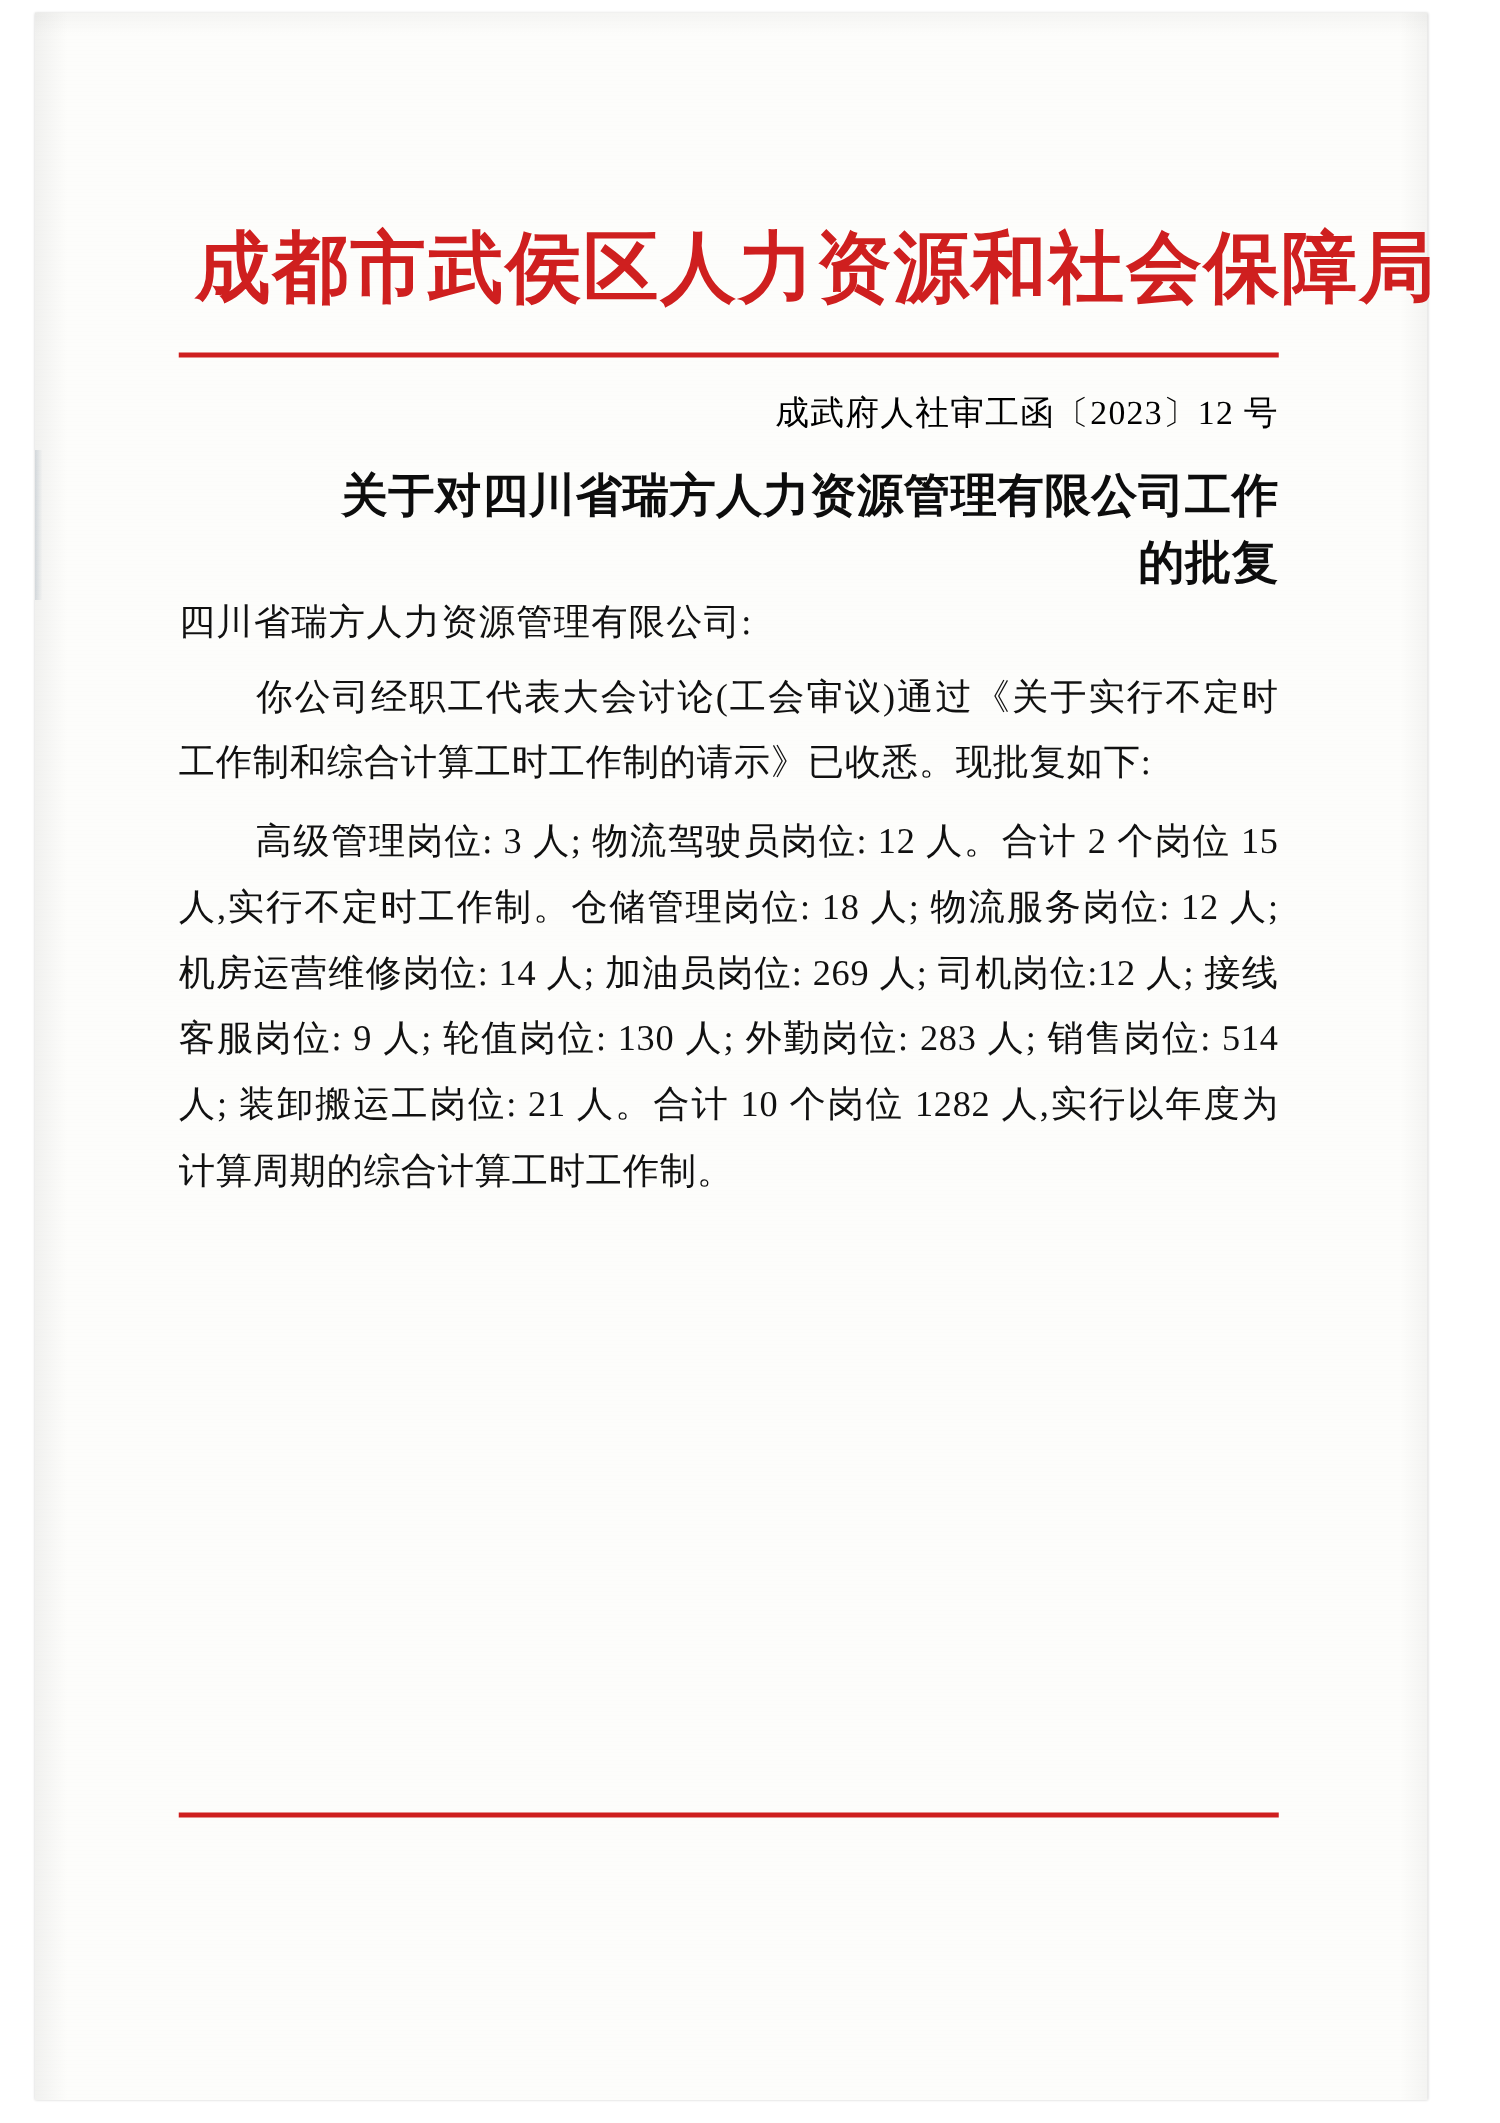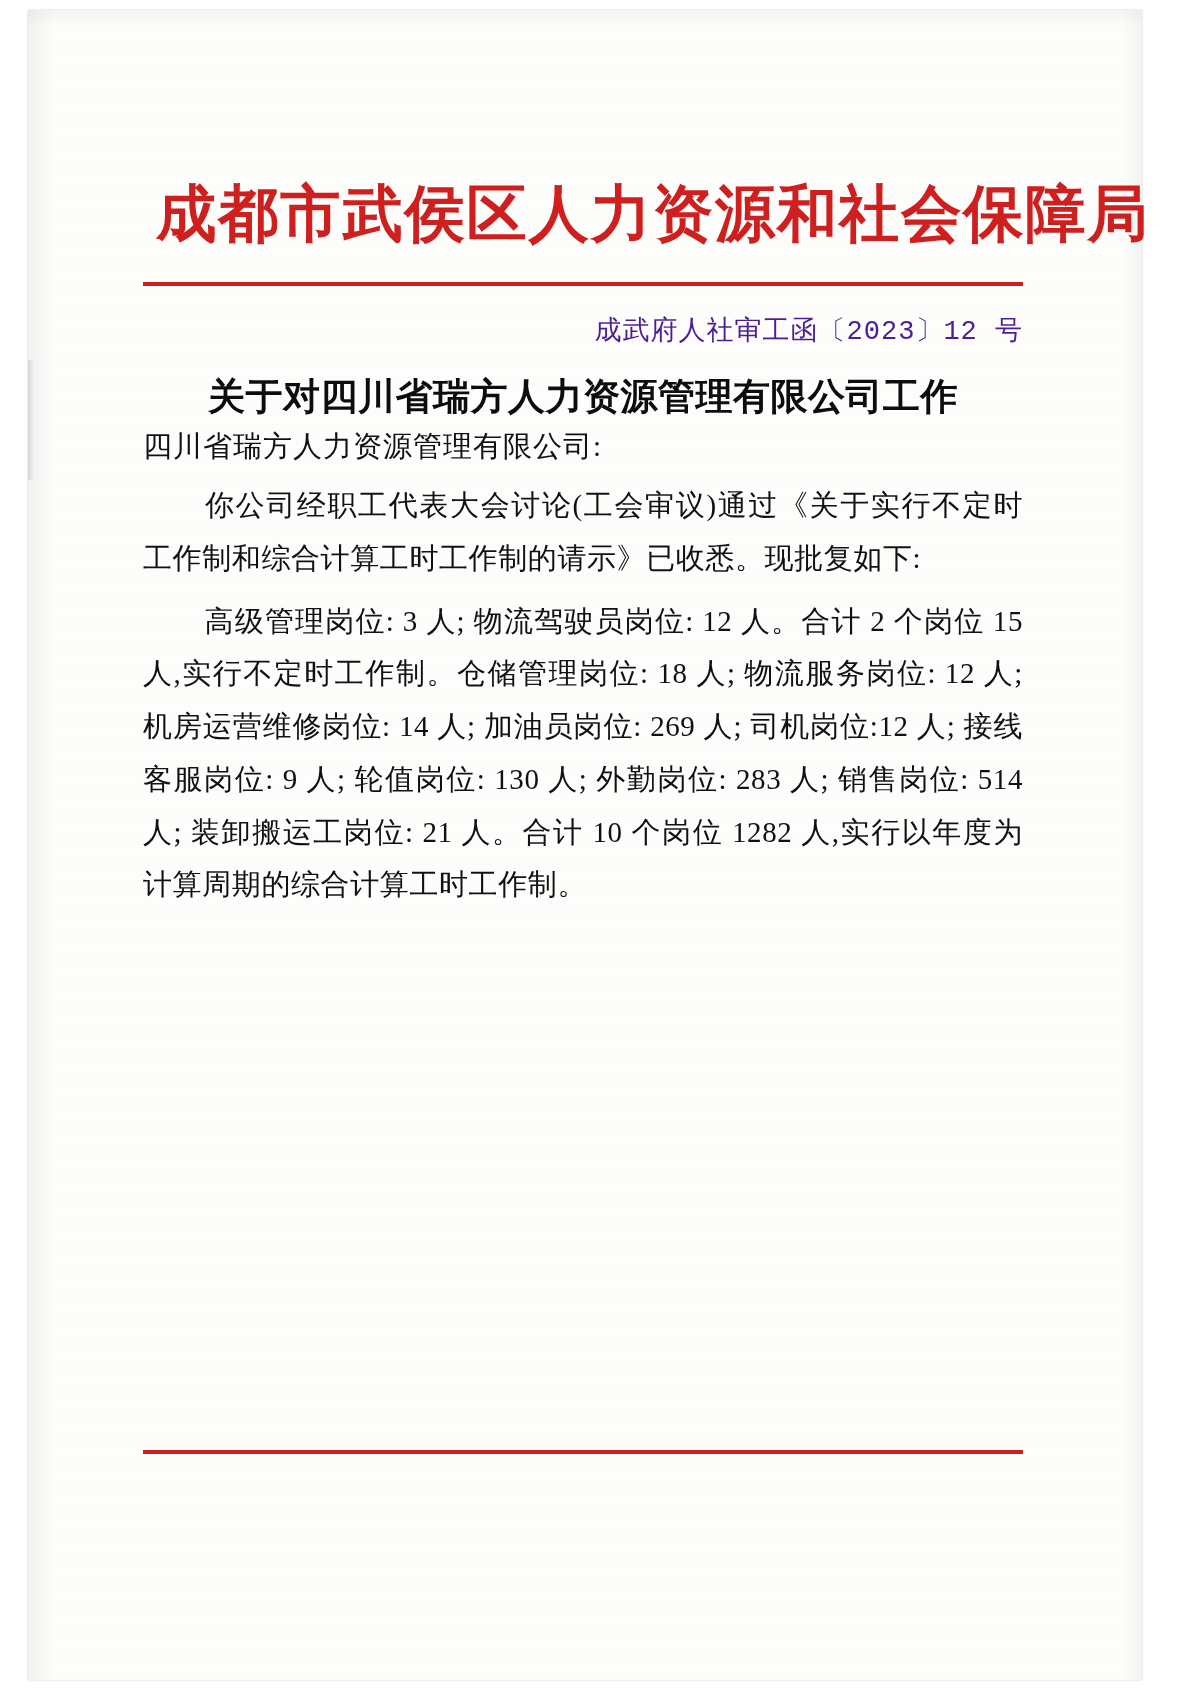--- a/index.html
+++ b/index.html
@@ -73,37 +73,38 @@
     height: 4px;
     background: #cf1f1f;
     width: 880px;
   }
 
   .doc-number {
     margin-top: 26px;
     text-align: right;
     font-size: 27px;
     letter-spacing: 1px;
-    color: #4c1d95;
-    font-family: Liberation Mono, monospace;
+    color: #000000;
+    font-family: Liberation Serif, serif;
   }
 
   .title {
     margin-top: 22px;
     text-align: center;
     font-size: 37px;
     font-weight: bold;
     line-height: 1.42;
     letter-spacing: 0.5px;
     font-family: "DejaVu Serif", "Liberation Serif", serif;
     color: #0d0d0d;
   }
   .title .line {
     display: block;
     white-space: nowrap;
+    text-align: right;
   }
 
   .addressee {
     font-size: 29px;
     letter-spacing: 1px;
     line-height: 1.6;
   }
 
   .para {
     margin-top: 10px;
@@ -147,20 +148,21 @@
   <div class="content">
 
     <div class="masthead">成都市武侯区人力资源和社会保障局</div>
 
     <div class="masthead-rule"></div>
 
     <div class="doc-number">成武府人社审工函〔2023〕12 号</div>
 
     <div class="title">
       <span class="line">关于对四川省瑞方人力资源管理有限公司工作</span>
+      <span class="line">的批复</span>
     </div>
 
     <div class="addressee">四川省瑞方人力资源管理有限公司:</div>
 
     <div class="para">
       <span class="indent"></span><span>你公司经职工代表大会讨论(工会审议)通过《关于实行不定时工作制和综合计算工时工作制的请示》已收悉。现批复如下:</span>
     </div>
 
 
     <div class="para">

